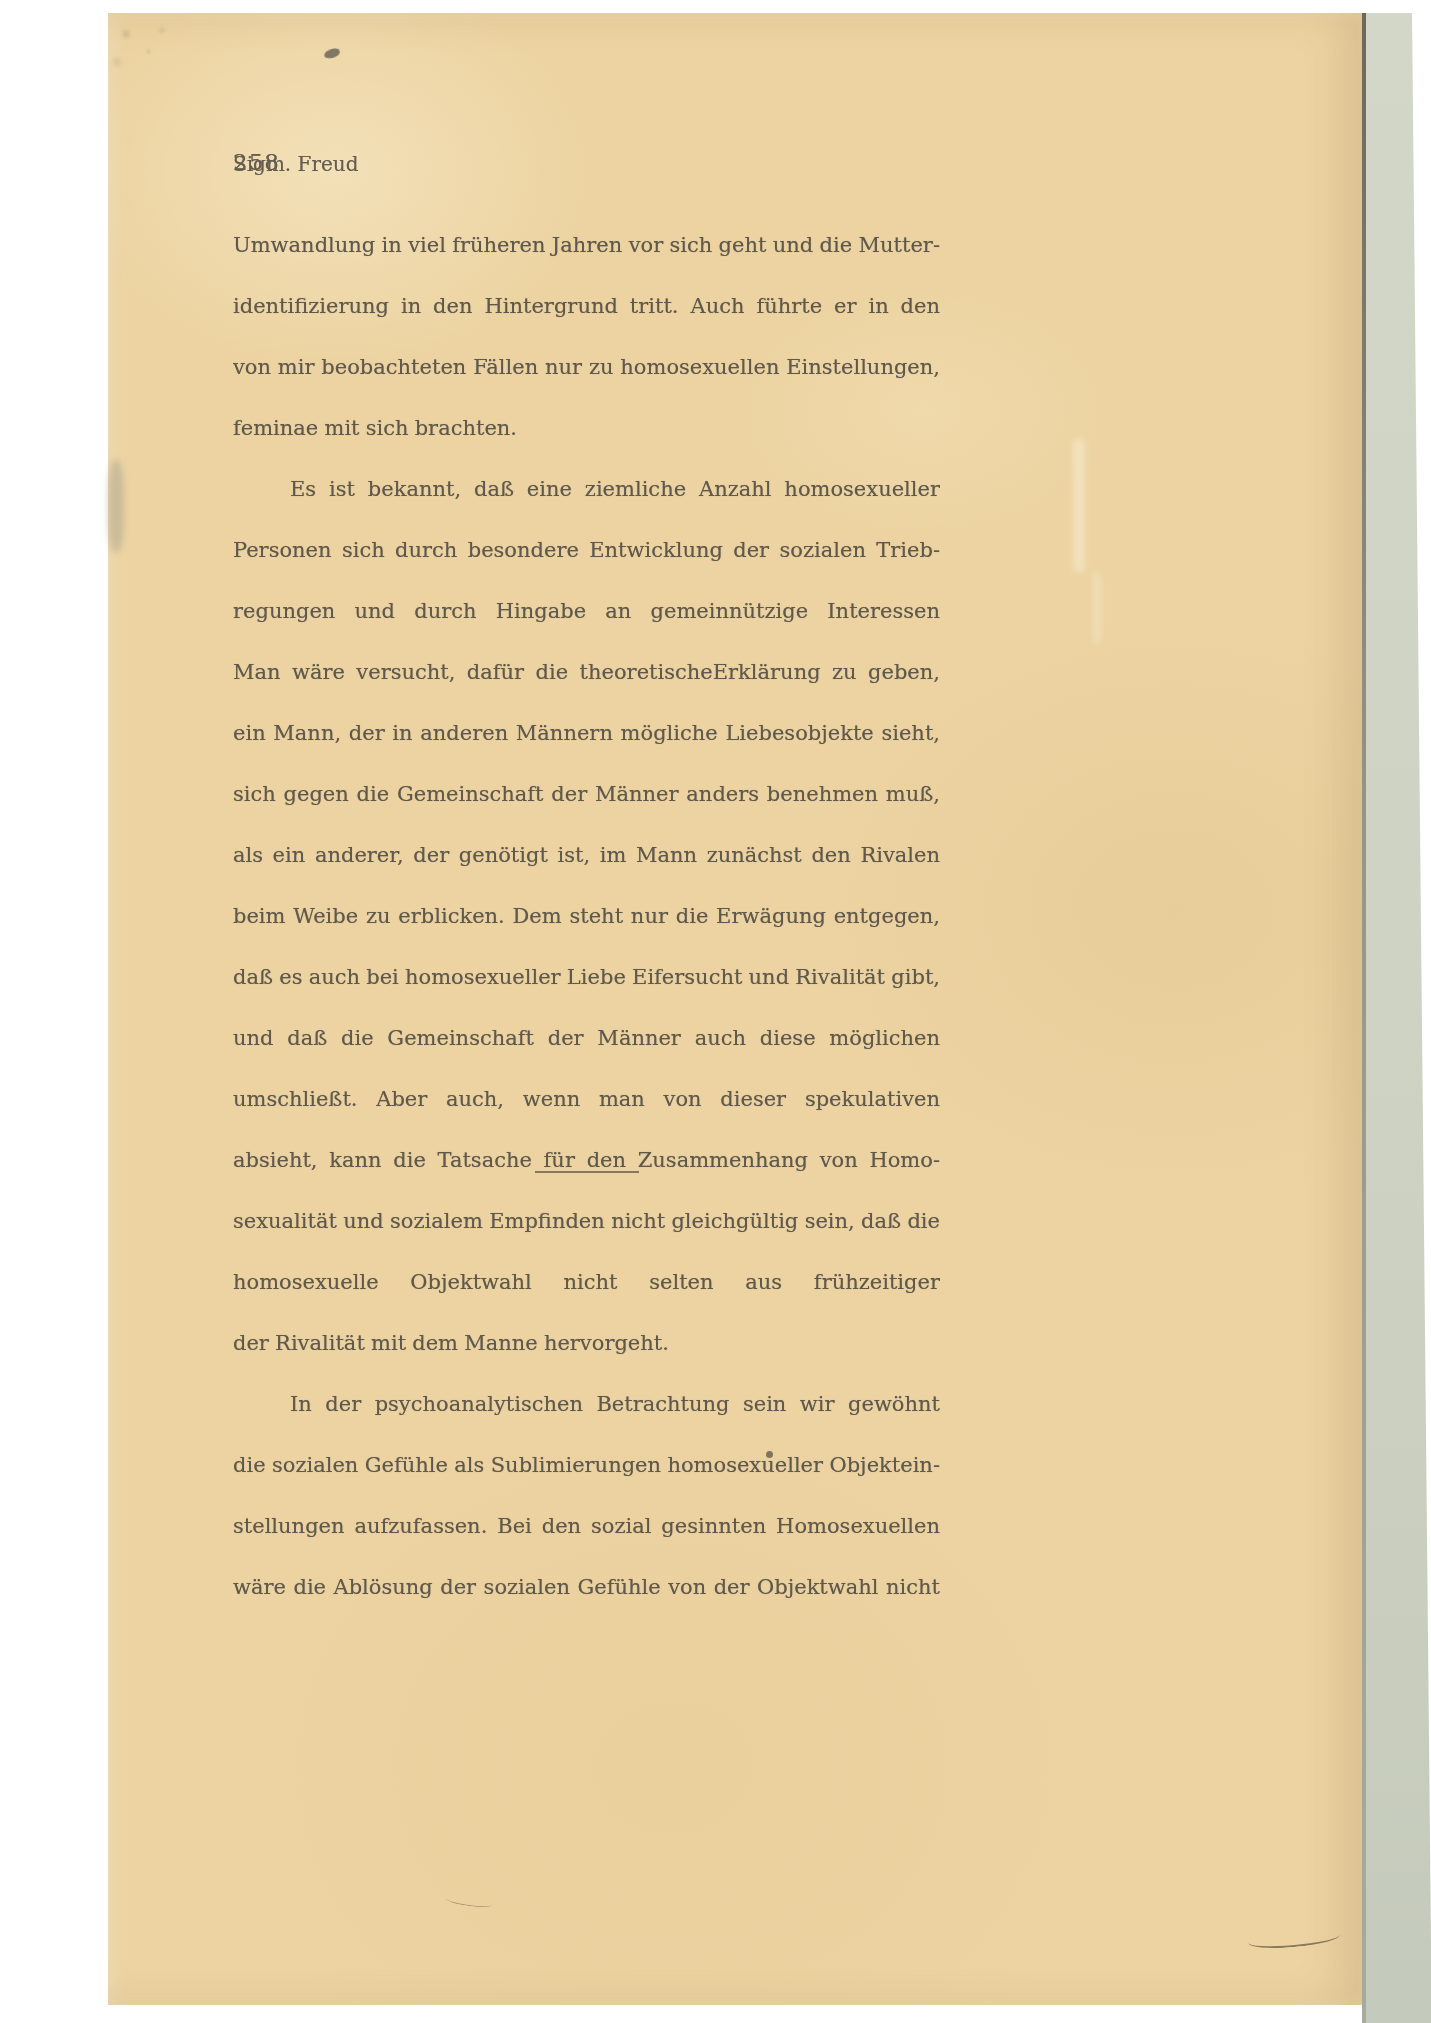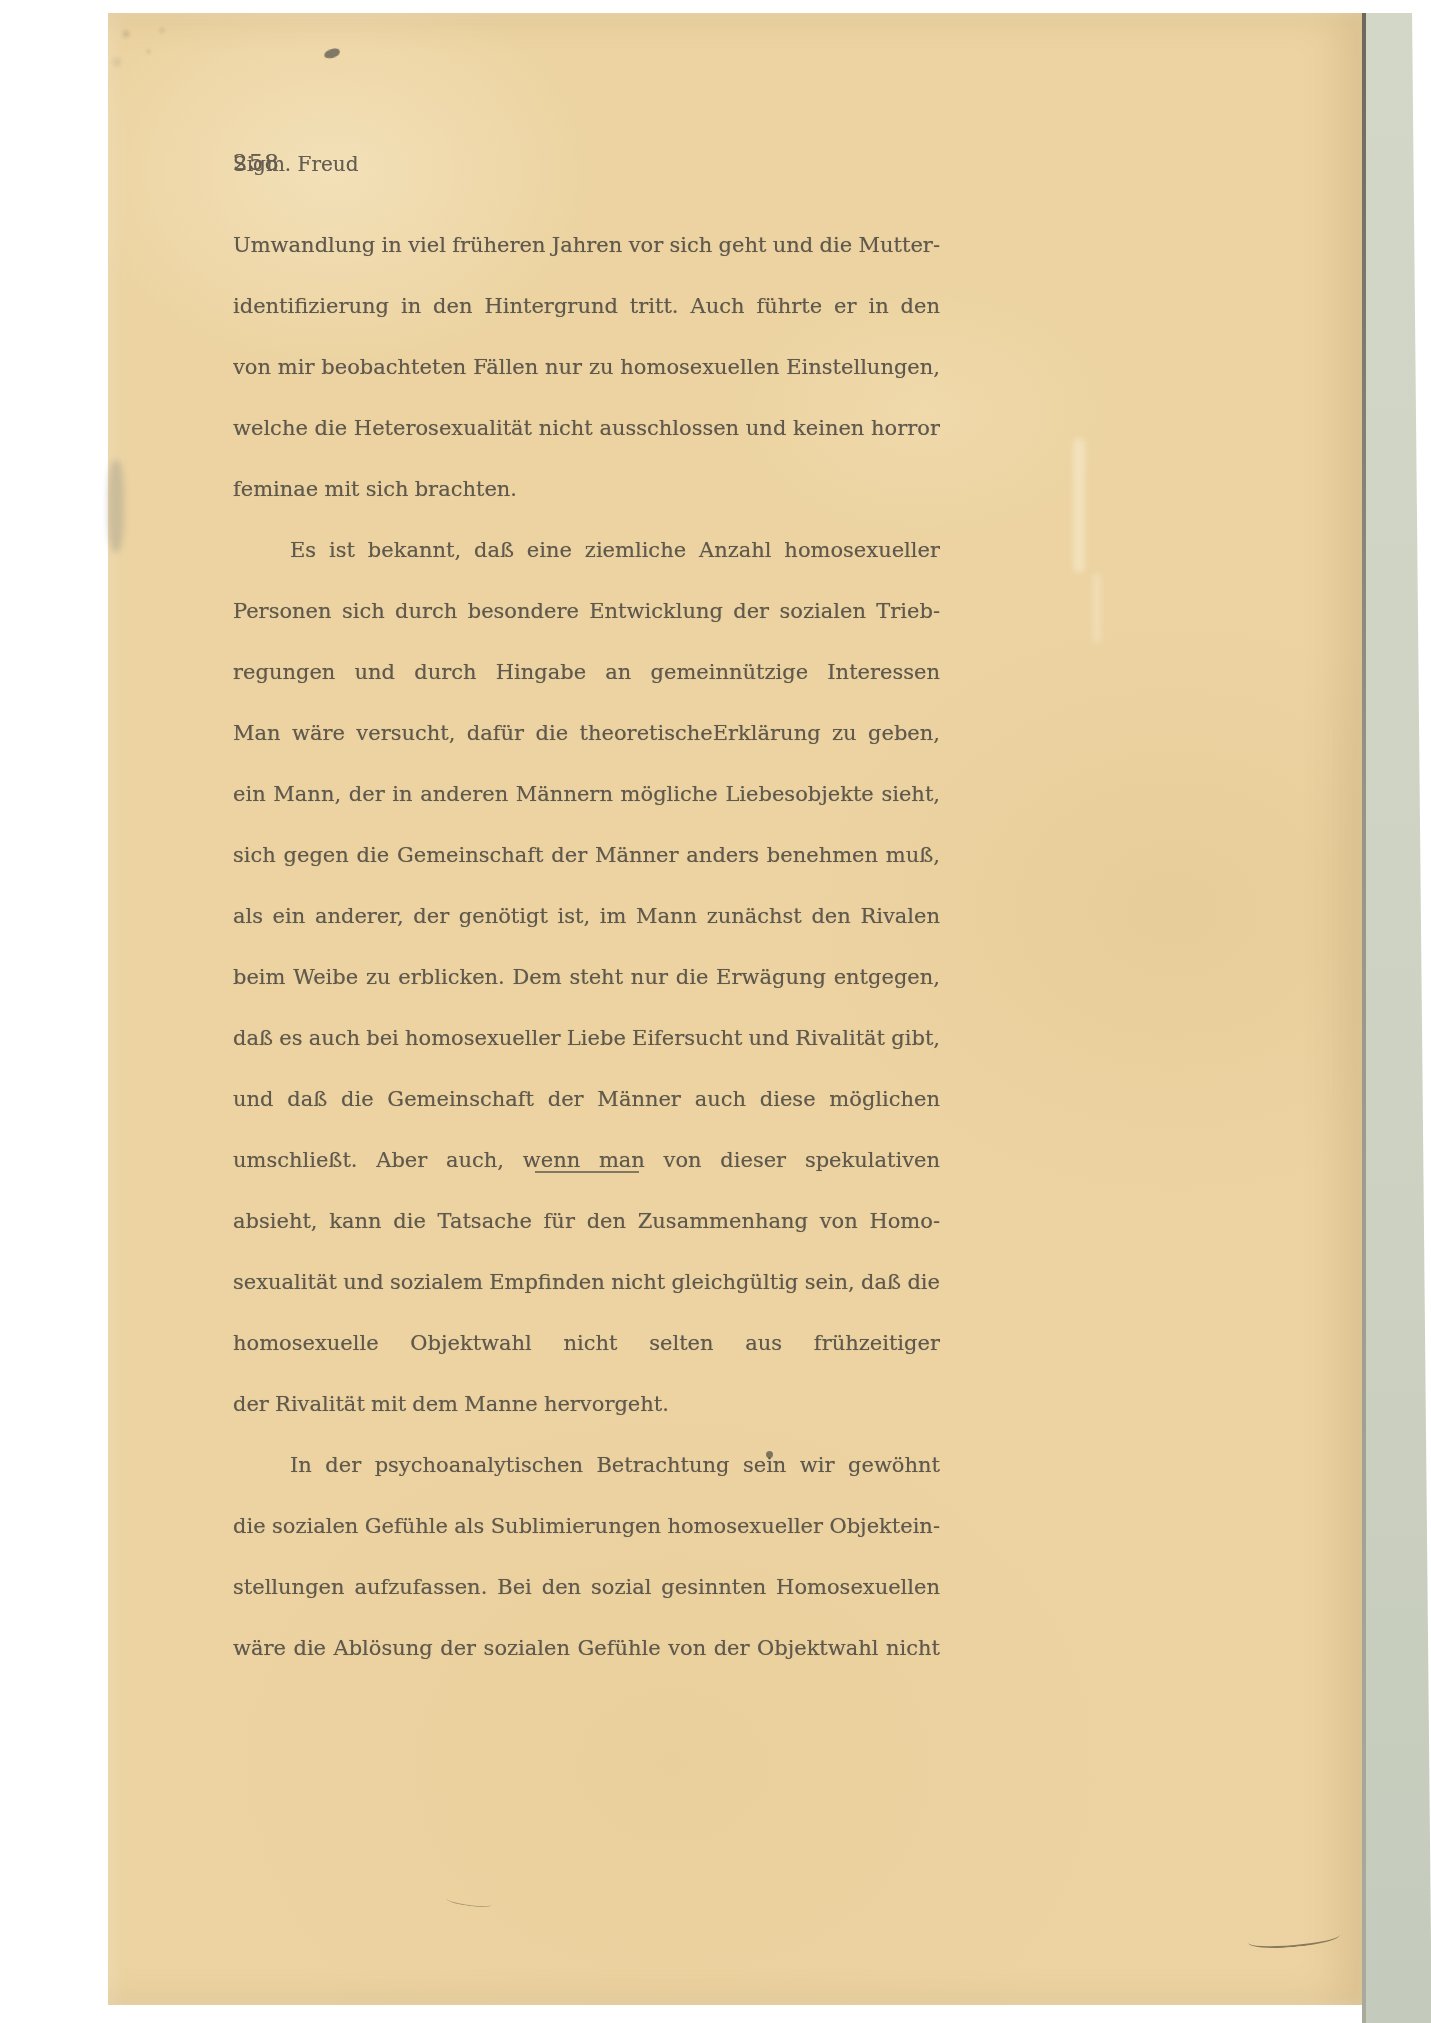--- a/index.html
+++ b/index.html
@@ -156,21 +156,20 @@
 
     <div class="page-header-row">
       <span class="page-number">258</span>
       <span class="running-header">Sigm. Freud</span>
     </div>
 
     <div class="text-block">
         <div class="text-line">Umwandlung in viel früheren Jahren vor sich geht und die Mutter-</div>
         <div class="text-line">identifizierung in den Hintergrund tritt. Auch führte er in den</div>
         <div class="text-line">von mir beobachteten Fällen nur zu homosexuellen Einstellungen,</div>
-        <div class="text-line">welche die Heterosexualität nicht ausschlossen und keinen horror</div>
         <div class="text-line para-end">feminae mit sich brachten.</div>
         <div class="text-line para-start">Es ist bekannt, daß eine ziemliche Anzahl homosexueller</div>
         <div class="text-line">Personen sich durch besondere Entwicklung der sozialen Trieb-</div>
         <div class="text-line">regungen und durch Hingabe an gemeinnützige Interessen auszeichnet.</div>
         <div class="text-line">Man wäre versucht, dafür die theoretischeErklärung zu geben, daß</div>
         <div class="text-line">ein Mann, der in anderen Männern mögliche Liebesobjekte sieht,</div>
         <div class="text-line">sich gegen die Gemeinschaft der Männer anders benehmen muß,</div>
         <div class="text-line">als ein anderer, der genötigt ist, im Mann zunächst den Rivalen</div>
         <div class="text-line">beim Weibe zu erblicken. Dem steht nur die Erwägung entgegen,</div>
         <div class="text-line">daß es auch bei homosexueller Liebe Eifersucht und Rivalität gibt,</div>

